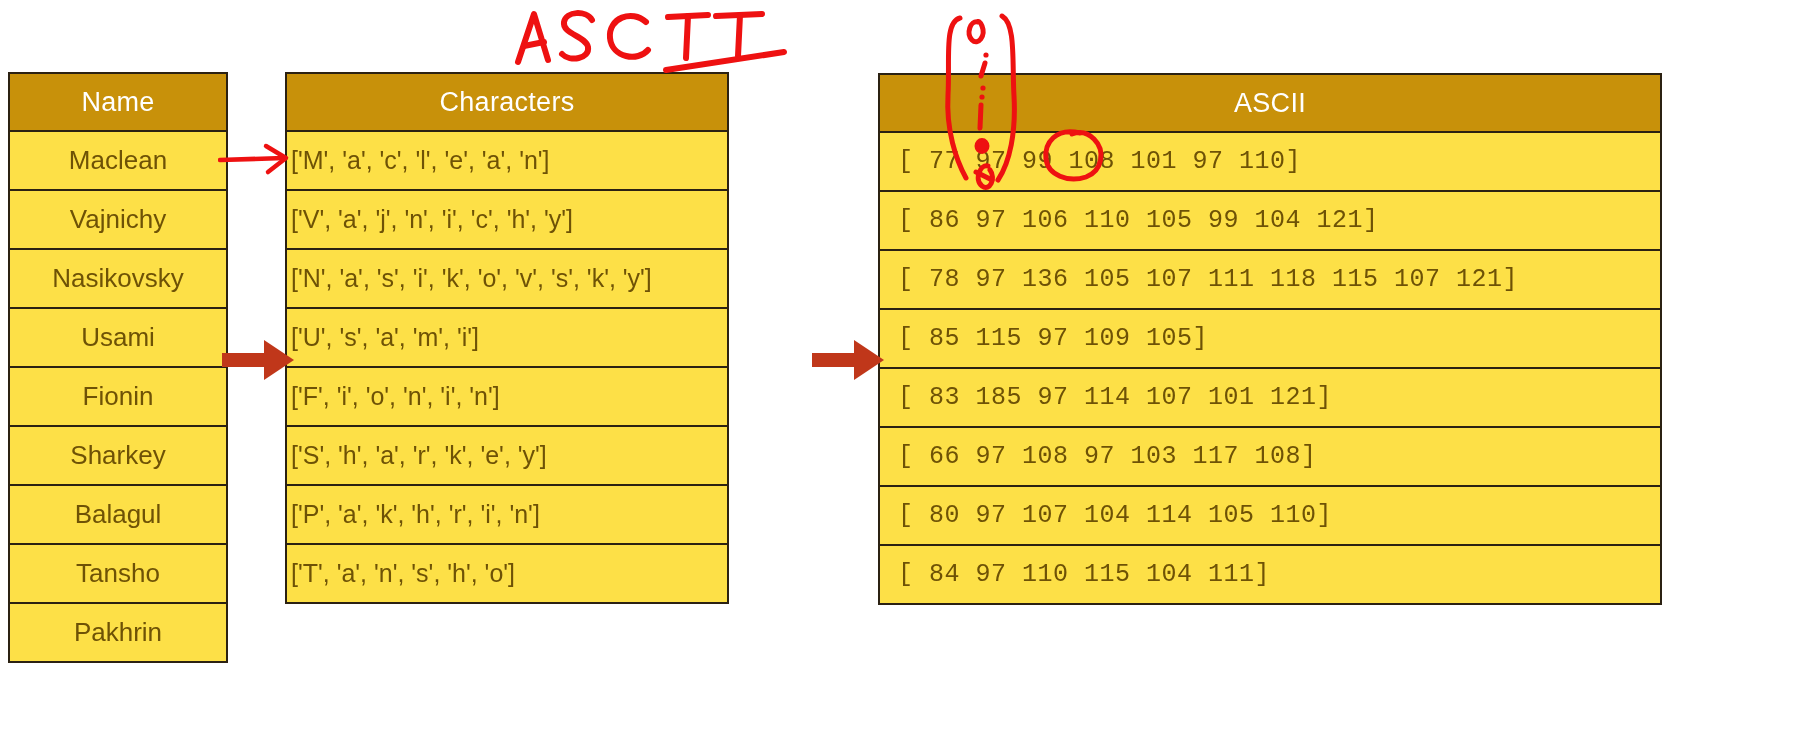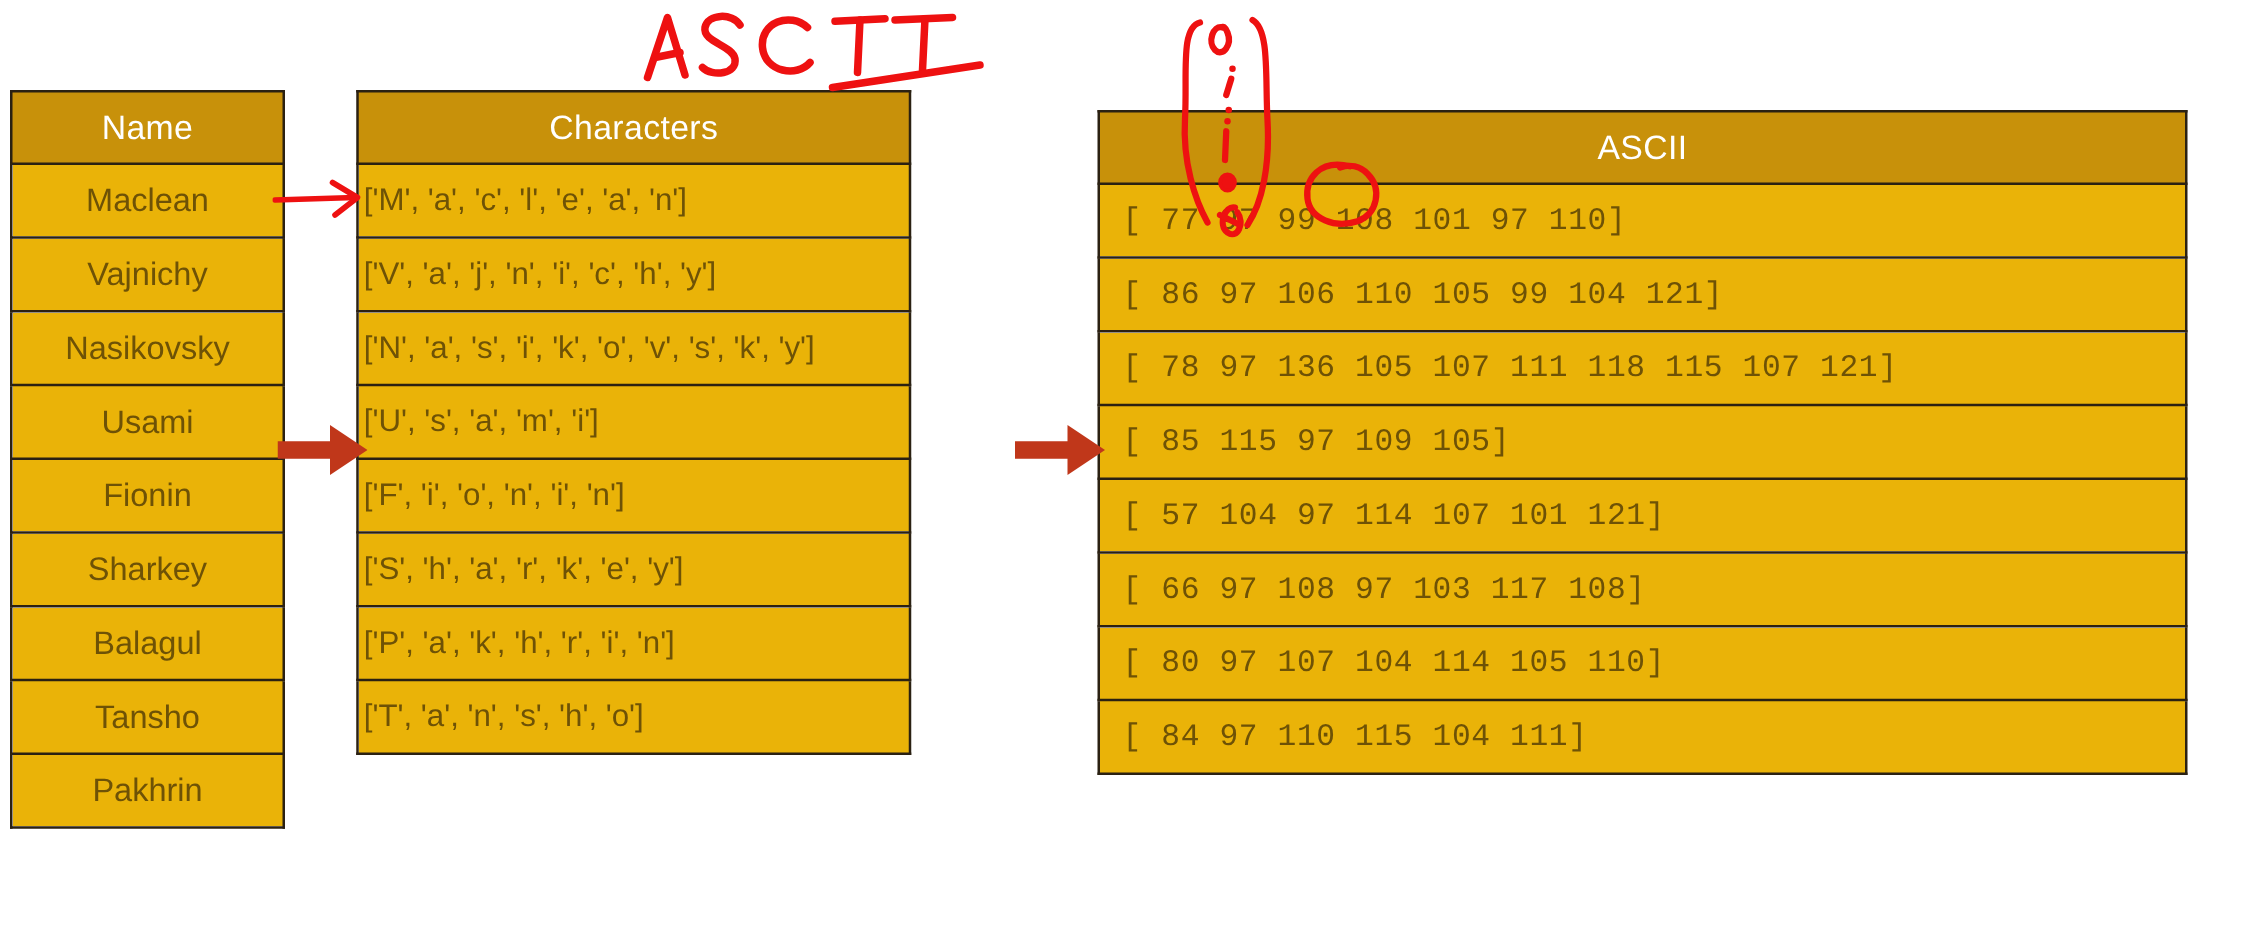--- a/index.html
+++ b/index.html
@@ -35,21 +35,21 @@
     font-size: 27px;
     height: 56px;
     line-height: 56px;
     padding: 0;
     text-align: center;
     border: 2px solid #2b2112;
     font-family: "Liberation Sans", sans-serif;
     letter-spacing: 0.3px;
   }
   .tbl td {
-    background: #eab308;
+    background: #fde047;
     color: #6e5206;
     height: 57px;
     padding: 0;
     border: 2px solid #2b2112;
     vertical-align: middle;
     white-space: nowrap;
     overflow: hidden;
   }
 
   
@@ -63,21 +63,21 @@
   
   #chars-table { left: 285px; top: 72px; width: 444px; }
   #chars-table td {
     text-align: left;
     padding-left: 4px;
     font-size: 25px;
     font-family: "Liberation Sans", sans-serif;
   }
 
   
-  #ascii-table { left: 878px; top: 88px; width: 872px; }
+  #ascii-table { left: 878px; top: 73px; width: 784px; }
   #ascii-table td {
     text-align: left;
     padding-left: 18px;
     font-size: 25px;
     font-family: "Liberation Mono", monospace;
     letter-spacing: 0.5px;
   }
 
   
   .anno {
@@ -210,21 +210,21 @@
       <tr>
           <td>[ 86  97 106 110 105  99 104 121]</td>
         </tr>
       <tr>
           <td>[ 78  97 136 105 107 111 118 115 107 121]</td>
         </tr>
       <tr>
           <td>[ 85 115  97 109 105]</td>
         </tr>
       <tr>
-          <td>[ 57 104  97 114 107 101 121]</td>
+          <td>[ 83 185  97 114 107 101 121]</td>
         </tr>
       <tr>
           <td>[ 66  97 108  97 103 117 108]</td>
         </tr>
       <tr>
           <td>[ 80  97 107 104 114 105 110]</td>
         </tr>
       <tr>
           <td>[ 84  97 110 115 104 111]</td>
         </tr>

